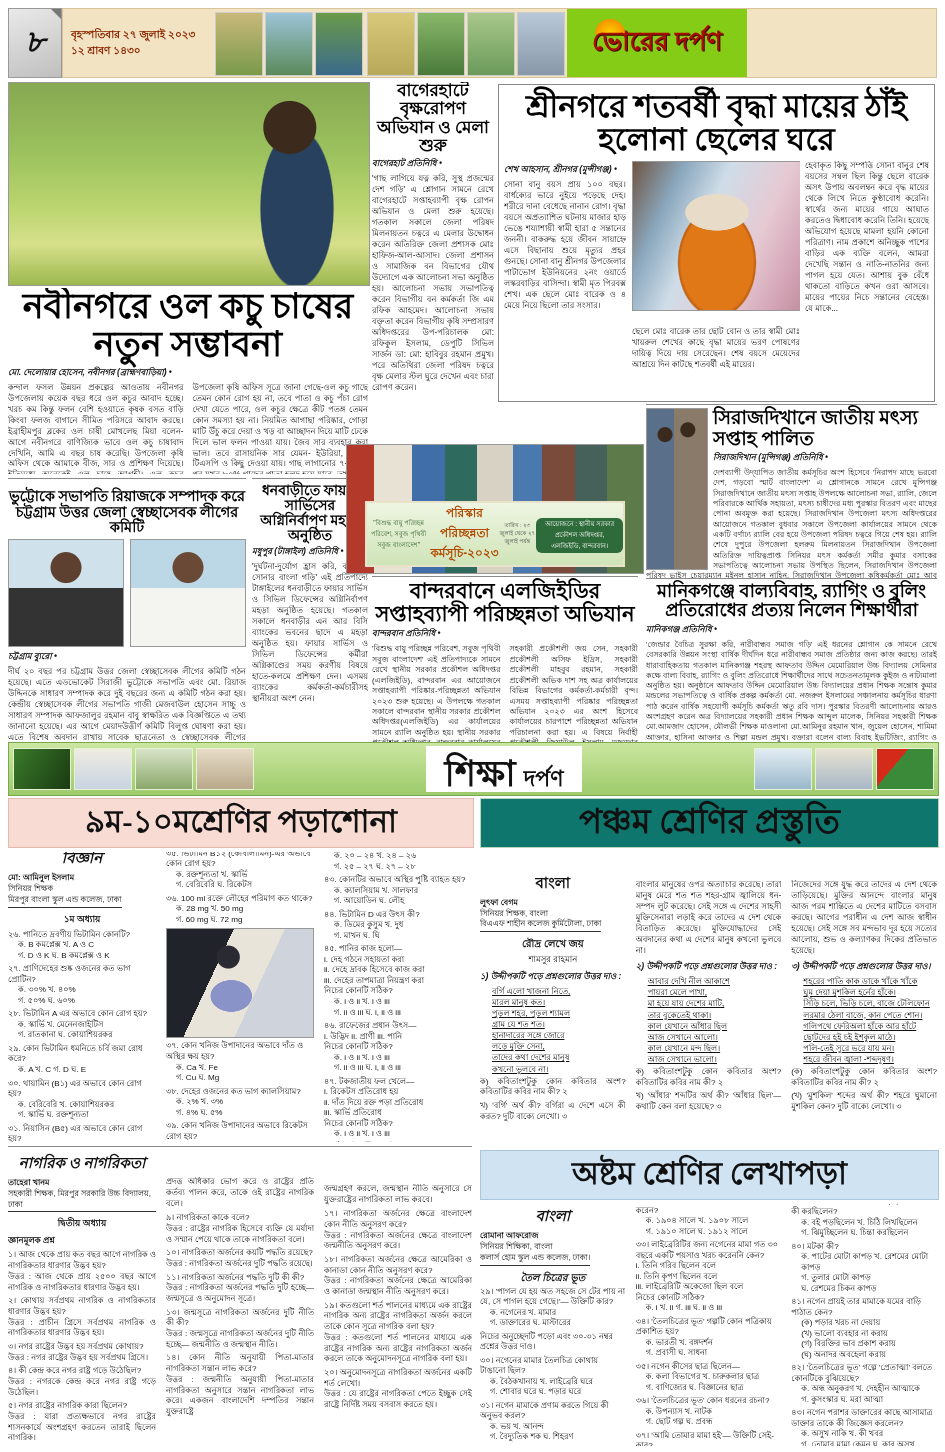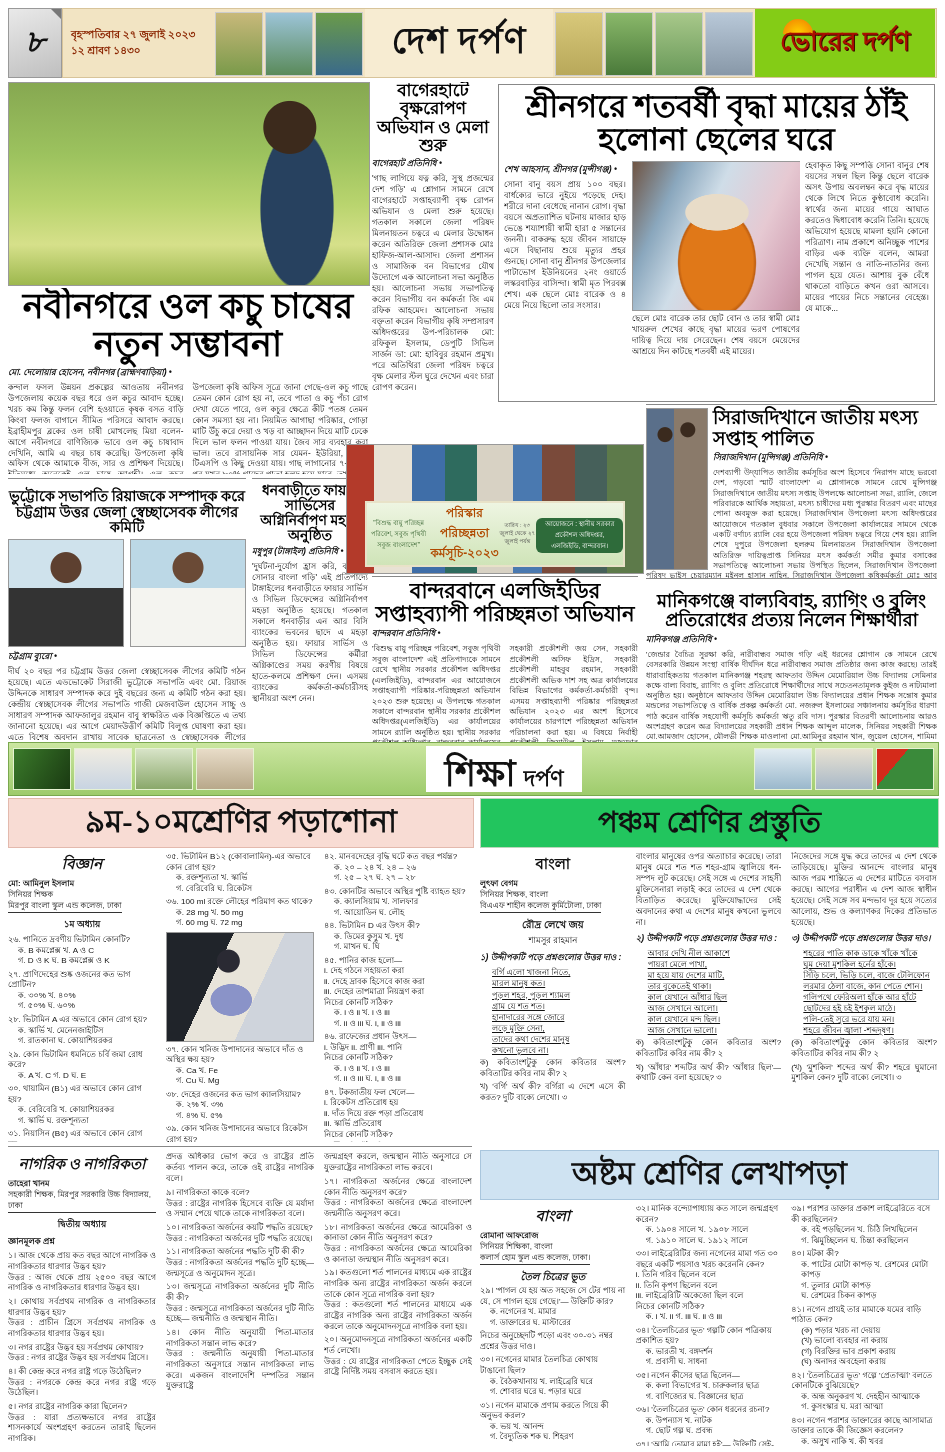--- a/index.html
+++ b/index.html
@@ -62,24 +62,24 @@
   
   .edu-band{position:absolute;display:flex;align-items:center;justify-content:center;font-weight:bold;
             font-family:"Liberation Serif","DejaVu Serif",serif;}
   .shikkha{background:linear-gradient(180deg,#cbe6a0,#9ecb6c);border:1px solid #7aa84e;}
   .shikkha .side{display:flex;gap:3px;padding:0 4px;}
   .shikkha .side .tile{width:56px;height:40px;border:1px solid #e6f2d2;}
   .shikkha .center{background:#fff;padding:0 18px;height:46px;display:flex;align-items:baseline;justify-content:center;gap:8px;}
   .shikkha .t-main{font-size:36px;font-weight:bold;}
   .shikkha .t-sub{font-size:22px;font-weight:bold;}
   .band-pink{background:#f8dcd4;border:1px solid #e3b9ad;font-size:31px;}
-  .band-green{background:#22c55e;border:1px solid #bcd6bc;font-size:29px;}
+  .band-green{background:#0f766e;border:1px solid #bcd6bc;font-size:34px;}
   .band-blue{background:#cfe3f2;border:1px solid #a9c6dd;font-size:31px;}
   
-  .edu-area{position:absolute;display:flex;gap:10px;overflow:hidden;}
+  .edu-area{position:absolute;display:flex;gap:10px;overflow:hidden;align-items:center;}
   .edu-col{flex:1;overflow:hidden;}
   .subj{font-size:15px;font-weight:bold;font-style:italic;text-align:center;margin:0 0 2px 0;
         font-family:"Liberation Serif","DejaVu Serif",serif;}
   .teacher{font-size:8px;line-height:1.35;}
   .teacher .nm{font-weight:bold;}
   .teacher .sch{border-bottom:1px solid #333;display:inline-block;padding-bottom:1px;}
   .chap{font-size:9px;font-weight:bold;text-align:center;margin:4px 0 3px 0;}
   .sublabel{font-size:8.5px;font-weight:bold;margin:2px 0;}
   .mcq{font-size:8.1px;line-height:1.3;margin-bottom:3px;}
   .mcq .q{white-space:pre-line;}
@@ -106,23 +106,20 @@
     <div class="hdr-strip">
       <div class="datebox">
         <span>বৃহস্পতিবার ২৭ জুলাই ২০২৩</span>
         <span>১২ শ্রাবণ ১৪৩০</span>
       </div>
       <div class="phstrip">
         <div class="tile" style="background:linear-gradient(#c8b87a,#7a9a4a)"></div>
         <div class="tile" style="background:linear-gradient(#9cc4d8,#5a8a5a)"></div>
         <div class="tile" style="background:linear-gradient(#6a9a4a,#3a6a8a)"></div>
       </div>
-      <div class="masthead">
-        <span>দেশ দর্পণ</span>
-      </div>
       <div class="phstrip">
         <div class="tile" style="background:linear-gradient(#d8c87a,#b8a85a)"></div>
         <div class="tile" style="background:linear-gradient(#8ab86a,#4a7a3a)"></div>
         <div class="tile" style="background:linear-gradient(#a8c88a,#6a9a5a)"></div>
         <div class="tile" style="background:linear-gradient(#b8c8d8,#8898a8)"></div>
       </div>
       <div class="logo">
         <span class="sun"></span>
         <span class="lg-txt">ভোরের দর্পণ</span>
       </div>
@@ -164,21 +161,21 @@
 
   <section class="art" style="left:498px;top:84px;width:437px;height:318px;border:1px solid #888;padding:5px;box-sizing:border-box;">
     <h2 class="hl" style="font-size:31px;">শ্রীনগরে শতবর্ষী বৃদ্ধা মায়ের ঠাঁই হলোনা ছেলের ঘরে</h2>
     <div style="position:relative;height:232px;margin-top:4px;">
       <div style="position:absolute;left:0;top:0;width:122px;height:100%;overflow:hidden;">
         <div class="byline">শেখ আহসান, শ্রীনগর (মুন্সীগঞ্জ) •</div>
         <div class="body-txt">সোনা বানু বয়স প্রায় ১০০ বছর। বার্ধক্যের ভারে নুইয়ে পড়েছে দেহ। শরীরে দানা বেধেছে নানান রোগ। বৃদ্ধা বয়সে অপ্রত্যাশিত ঘটনায় মাজার হাড় ভেঙে শয্যাশায়ী স্বামী হারা ৫ সন্তানের জননী। বাকরুদ্ধ হয়ে জীবন সায়াহ্নে এসে বিছানায় শুয়ে মৃত্যুর প্রহর গুনছে। সোনা বানু শ্রীনগর উপজেলার পাটাভোগ ইউনিয়নের ২নং ওয়ার্ডে লস্করবাড়ির বাসিন্দা। স্বামী মৃত পিরবক্স শেখ। এক ছেলে মোঃ বারেক ও ৪ মেয়ে নিয়ে ছিলো তার সংসার।</div>
       </div>
       <div style="position:absolute;left:128px;top:0;width:168px;height:100%;overflow:hidden;">
         <div class="photo photo-elderly" style="width:100%;height:148px;"></div>
-        <div class="body-txt" style="margin-top:3px;">ছেলে মোঃ বারেক তার ছোট বোন ও তার স্বামী মোঃ খায়রুল শেখের কাছে বৃদ্ধা মায়ের ভরণ পোষণের দায়িত্ব দিয়ে দায় সেরেছেন। শেষ বয়সে মেয়েদের আশ্রয়ে দিন কাটছে শতবর্ষী এই মায়ের।</div>
+        <div class="body-txt" style="margin-top:16px;">ছেলে মোঃ বারেক তার ছোট বোন ও তার স্বামী মোঃ খায়রুল শেখের কাছে বৃদ্ধা মায়ের ভরণ পোষণের দায়িত্ব দিয়ে দায় সেরেছেন। শেষ বয়সে মেয়েদের আশ্রয়ে দিন কাটছে শতবর্ষী এই মায়ের।</div>
       </div>
       <div style="position:absolute;right:0;top:0;width:124px;height:100%;overflow:hidden;">
         <div class="body-txt">হেবাকৃত কিছু সম্পত্তি সোনা বানুর শেষ বয়সের সম্বল ছিল কিন্তু ছেলে বারেক অসৎ উপায় অবলম্বন করে বৃদ্ধ মায়ের থেকে লিখে নিতে কুণ্ঠাবোধ করেনি। স্বার্থের জন্য মায়ের গায়ে আঘাত করতেও দ্বিধাবোধ করেনি তিনি। হয়েছে অভিযোগ হয়েছে মামলা হয়নি কোনো পরিত্রাণ। নাম প্রকাশে অনিচ্ছুক পাশের বাড়ির এক ব্যক্তি বলেন, আমরা দেখেছি সন্তান ও নাতি-নাতনির জন্য পাগল হয়ে যেত। আশায় বুক বেঁধে থাকতো বাড়িতে কখন ওরা আসবে। মায়ের পায়ের নিচে সন্তানের বেহেস্ত। যে মাকে...</div>
       </div>
     </div>
   </section>
 
   <div class="photo photo-banner-people" style="position:absolute;left:346px;top:444px;width:296px;height:128px;">
     <div class="banner-box">
       <div class="b1">"বিশুদ্ধ বায়ু পরিচ্ছন্ন পরিবেশ, সবুজ পৃথিবী সবুজ বাংলাদেশ"</div>
@@ -197,21 +194,21 @@
 
   <section class="art rule-t" style="left:372px;top:576px;width:266px;height:162px;padding-top:3px;">
     <h2 class="hl" style="font-size:21px;">বান্দরবানে এলজিইডির সপ্তাহব্যাপী পরিচ্ছন্নতা অভিযান</h2>
     <div class="byline">বান্দরবান প্রতিনিধি •</div>
     <div class="cols2 body-txt" style="font-size:7.8px;">
       <div>'বিশুদ্ধ বায়ু পরিচ্ছন্ন পরিবেশ, সবুজ পৃথিবী সবুজ বাংলাদেশ' এই প্রতিপাদ্যকে সামনে রেখে স্থানীয় সরকার প্রকৌশল অধিদপ্তর (এলজিইডি), বান্দরবান এর আয়োজনে সপ্তাহব্যাপী পরিষ্কার-পরিচ্ছন্নতা অভিযান ২০২৩ শুরু হয়েছে। এ উপলক্ষে গতকাল সকালে বান্দরবান স্থানীয় সরকার প্রকৌশল অধিদপ্তর(এলজিইডি) এর কার্যালয়ের সামনে র‍্যালি অনুষ্ঠিত হয়। স্থানীয় সরকার প্রকৌশল অধিদপ্তর, বান্দরবান কার্যালয়ের নির্বাহী প্রকৌশলী জিয়াউল ইসলাম মজুমদার এর নেতৃত্বে এসময় অংশগ্রহণ করেন স্থানীয় সরকার প্রকৌশল অধিদপ্তর, বান্দরবান কার্যালয়ের</div>
       <div>সহকারী প্রকৌশলী জয় সেন, সহকারী প্রকৌশলী অসিফ ইদ্রিস, সহকারী প্রকৌশলী মাহবুব রহমান, সহকারী প্রকৌশলী অভিক দাশ সহ অত্র কার্যালয়ের বিভিন্ন বিভাগের কর্মকর্তা-কর্মচারী বৃন্দ। এসময় সপ্তাহব্যাপী পরিষ্কার পরিচ্ছন্নতা অভিযান ২০২৩ এর অংশ হিসেবে কার্যালয়ের চারপাশে পরিচ্ছন্নতা অভিযান পরিচালনা করা হয়। এ বিষয়ে নির্বাহী প্রকৌশলী জিয়াউল ইসলাম মজুমদার বলেন, বান্দরবানের সকল উপজেলা প্রকৌশলী এর কার্যালয়ে এই কর্মসূচি পালন করা হবে এবং সকলকে এই বিষয়ে নির্দেশনা প্রদান করা হয়েছে।</div>
     </div>
   </section>
 
-  <section class="art rule-t" style="left:646px;top:578px;width:291px;height:160px;padding-top:13px;">
+  <section class="art rule-t" style="left:646px;top:578px;width:291px;height:160px;padding-top:3px;">
     <h2 class="hl" style="font-size:18px;">মানিকগঞ্জে বাল্যবিবাহ, র‍্যাগিং ও বুলিং প্রতিরোধের প্রত্যয় নিলেন শিক্ষার্থীরা</h2>
     <div class="byline">মানিকগঞ্জ প্রতিনিধি •</div>
     <div class="body-txt" style="font-size:7.7px;">'জেন্ডার বৈচিত্র সুরক্ষা করি, নারীবান্ধব সমাজ গড়ি' এই ধরনের শ্লোগান কে সামনে রেখে বেসরকারি উন্নয়ন সংস্থা বার্ষিক দীর্ঘদিন ধরে নারীবান্ধব সমাজ প্রতিষ্ঠার জন্য কাজ করছে। তারই ধারাবাহিকতায় গতকাল মানিকগঞ্জ শহরস্থ আফতাব উদ্দিন মেমোরিয়াল উচ্চ বিদ্যালয় সেমিনার কক্ষে বাল্য বিবাহ, র‍্যাগিং ও বুলিং প্রতিরোধে শিক্ষার্থীদের সাথে সচেতনতামূলক কুইজ ও নাট্যমালা অনুষ্ঠিত হয়। অনুষ্ঠানে আফতাব উদ্দিন মেমোরিয়াল উচ্চ বিদ্যালয়ের প্রধান শিক্ষক সন্তোষ কুমার মন্ডলের সভাপতিত্বে ও বার্ষিক প্রকল্প কর্মকর্তা মো. নজরুল ইসলামের সঞ্চালনায় কর্মসূচির ধারণা পাঠ করেন বার্ষিক সহযোগী কর্মসূচি কর্মকর্তা ঋতু রবি দাস। পুরস্কার বিতরণী আলোচনায় আরও অংশগ্রহণ করেন অত্র বিদ্যালয়ের সহকারী প্রধান শিক্ষক আব্দুল মালেক, সিনিয়র সহকারী শিক্ষক মো.আমজাদ হোসেন, মৌলভী শিক্ষক মাওলানা মো.আমিনুর রহমান খান, জুয়েল হোসেন, শামিমা আক্তার, হাসিনা আক্তার ও শিল্পা মন্ডল প্রমুখ। বক্তারা বলেন বাল্য বিবাহ ইভটিজিং, র‍্যাগিং ও বুলিংসহ নানা ধরনের সামাজিক সহিংসতা সমাজে চলমান আছে। আমরা বেগম রোকেয়ার পথ ধরে এগুলোর বিরুদ্ধে প্রতিরোধ গড়ে তুলতে প্রত্যয় গ্রহণ করলাম।</div>
   </section>
 
   <div class="edu-band shikkha" style="left:8px;top:742px;width:929px;height:52px;justify-content:space-between;">
     <div class="side">
       <div class="tile" style="background:linear-gradient(120deg,#3a7a2a,#1a3a12)"></div>
       <div class="tile" style="background:linear-gradient(#f0ece2,#c8d4e2)"></div>
       <div class="tile" style="background:linear-gradient(#d8e4c8,#8aa86a)"></div>

